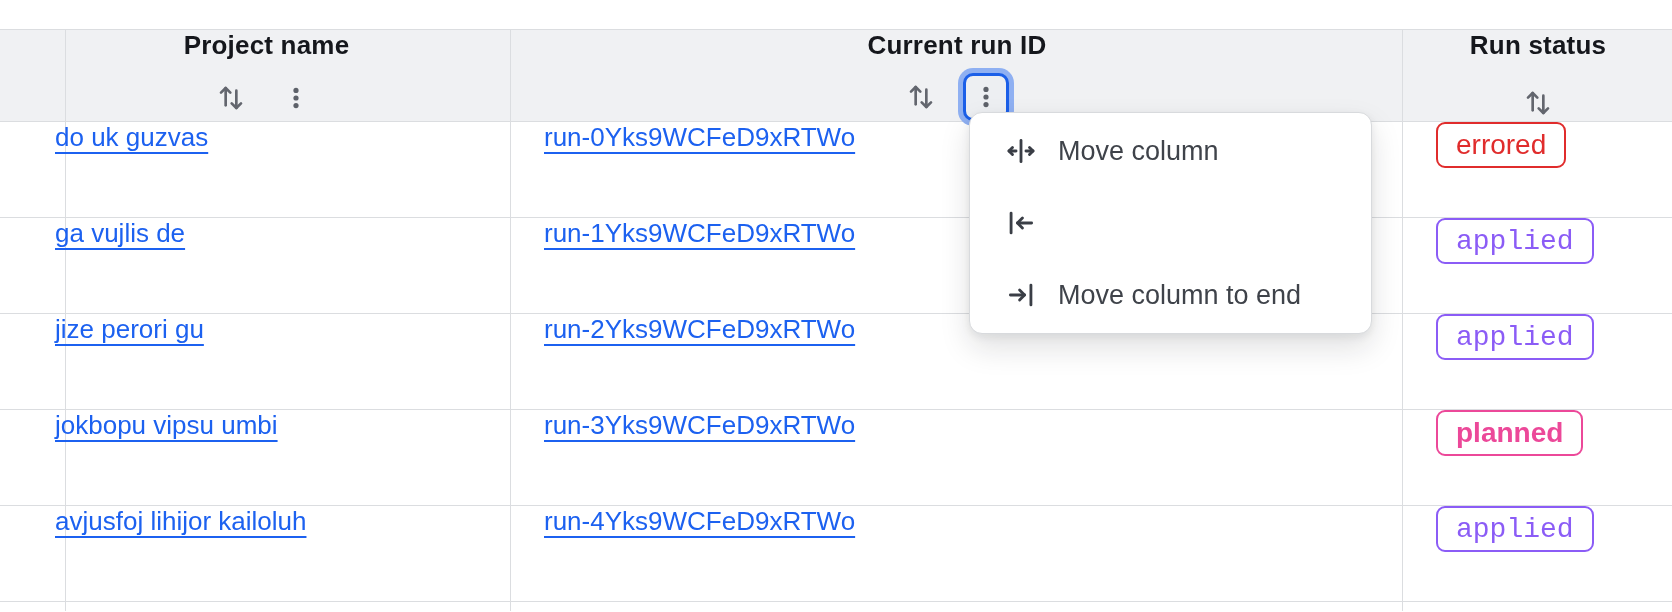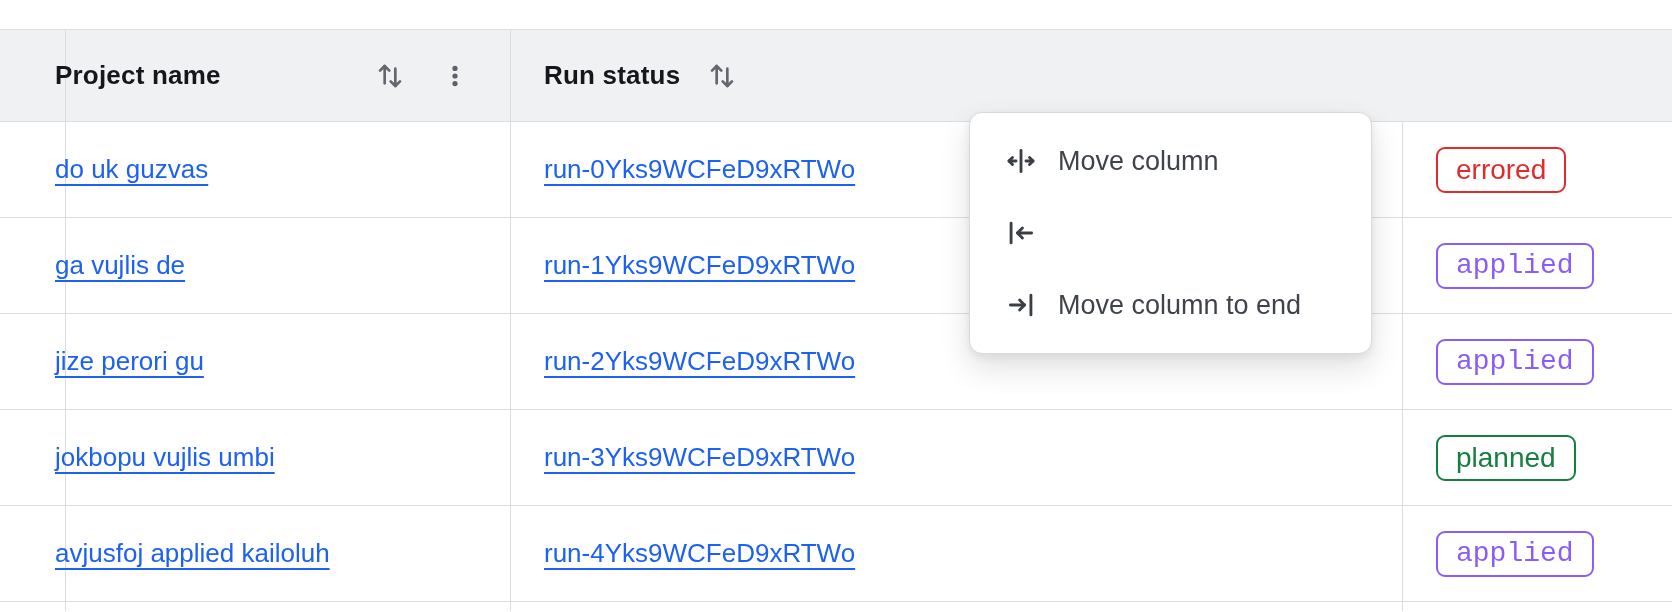--- a/index.html
+++ b/index.html
@@ -33,27 +33,28 @@
   .tbody .tr.sliver { height: 9px; border-bottom: none; }
 
   .th {
     display: flex;
     align-items: center;
     font-size: 26px;
     font-weight: 700;
     letter-spacing: .2px;
     padding: 0 32px 0 33px;
     color: #15171c;
+    flex-direction: column;
   }
   .th .spacer { flex: 1; }
   .th .controls { display: flex; align-items: center; gap: 26px; }
 
   .td {
     display: flex;
-    align-items: center;
+    align-items: flex-start;
     padding: 0 32px 0 33px;
     font-size: 26px;
   }
 
   a.cell-link {
     color: #1c61f0;
     text-decoration: underline;
     text-decoration-thickness: 2px;
     text-underline-offset: 6px;
     cursor: pointer;
@@ -84,31 +85,31 @@
     align-items: center;
     height: 46px;
     padding: 0 18px;
     border: 2px solid currentColor;
     border-radius: 9px;
     font-size: 28px;
     background: #ffffff;
   }
   .s-errored { color: #e02c2c; }
   .s-applied { color: #8b5cf6; font-family: Liberation Mono, monospace; }
-  .s-planned { color: #15803d; }
+  .s-planned { color: #ec4899; font-weight: bold; }
 
   
   .menu {
     position: absolute;
     left: 969px; top: 112px;
     width: 403px;
     background: #ffffff;
     border: 1px solid #d8dadd;
     border-radius: 13px;
-    padding: 12px 0;
+    padding: 2px 0;
     box-shadow: 0 14px 30px rgba(20,22,28,.13), 0 3px 8px rgba(20,22,28,.07);
     z-index: 10;
   }
   .menu-item {
     display: flex;
     align-items: center;
     height: 72px;
     padding: 0 26px 0 34px;
     gap: 20px;
     font-size: 27px;
@@ -140,20 +141,39 @@
           <span class="kebab-hit">
             <svg class="icon-kebab" viewBox="0 0 24 24" fill="#5d6169">
               <circle cx="12" cy="5" r="2.4"></circle>
                 <circle cx="12" cy="12" r="2.4"></circle>
                 <circle cx="12" cy="19" r="2.4"></circle>
             </svg>
           </span>
         </span>
       </div>
 
+      <div class="th">
+        <span>Current run ID</span>
+        <span class="spacer"></span>
+        <span class="controls">
+          <svg class="icon-sort" viewBox="0 0 24 24" fill="none" stroke="#63666e" stroke-width="2" stroke-linecap="round" stroke-linejoin="round">
+            <path d="M8 17.5V4.5"></path>
+              <path d="M4.5 8L8 4.5L11.5 8"></path>
+            <path d="M16 6.5v13"></path>
+              <path d="M12.5 16l3.5 3.5L19.5 16"></path>
+          </svg>
+          <span class="kebab-button">
+            <svg class="icon-kebab" viewBox="0 0 24 24" fill="#5d6169">
+              <circle cx="12" cy="5" r="2.4"></circle>
+                <circle cx="12" cy="12" r="2.4"></circle>
+                <circle cx="12" cy="19" r="2.4"></circle>
+            </svg>
+          </span>
+        </span>
+      </div>
 
       <div class="th" style="gap:26px">
         <span>Run status</span>
         <svg class="icon-sort" viewBox="0 0 24 24" fill="none" stroke="#63666e" stroke-width="2" stroke-linecap="round" stroke-linejoin="round">
           <path d="M8 17.5V4.5"></path>
             <path d="M4.5 8L8 4.5L11.5 8"></path>
           <path d="M16 6.5v13"></path>
             <path d="M12.5 16l3.5 3.5L19.5 16"></path>
         </svg>
       </div>
@@ -198,34 +218,34 @@
         <a class="cell-link">run-2Yks9WCFeD9xRTWo</a>
       </div>
       <div class="td">
         <span class="badge s-applied">applied</span>
       </div>
     </div>
 
     <div class="tr">
       <div class="td"></div>
       <div class="td">
-        <a class="cell-link">jokbopu vujlis umbi</a>
+        <a class="cell-link">jokbopu vipsu umbi</a>
       </div>
       <div class="td">
         <a class="cell-link">run-3Yks9WCFeD9xRTWo</a>
       </div>
       <div class="td">
         <span class="badge s-planned">planned</span>
       </div>
     </div>
 
     <div class="tr">
       <div class="td"></div>
       <div class="td">
-        <a class="cell-link">avjusfoj applied kailoluh</a>
+        <a class="cell-link">avjusfoj lihijor kailoluh</a>
       </div>
       <div class="td">
         <a class="cell-link">run-4Yks9WCFeD9xRTWo</a>
       </div>
       <div class="td">
         <span class="badge s-applied">applied</span>
       </div>
     </div>
 
     <div class="tr sliver">

